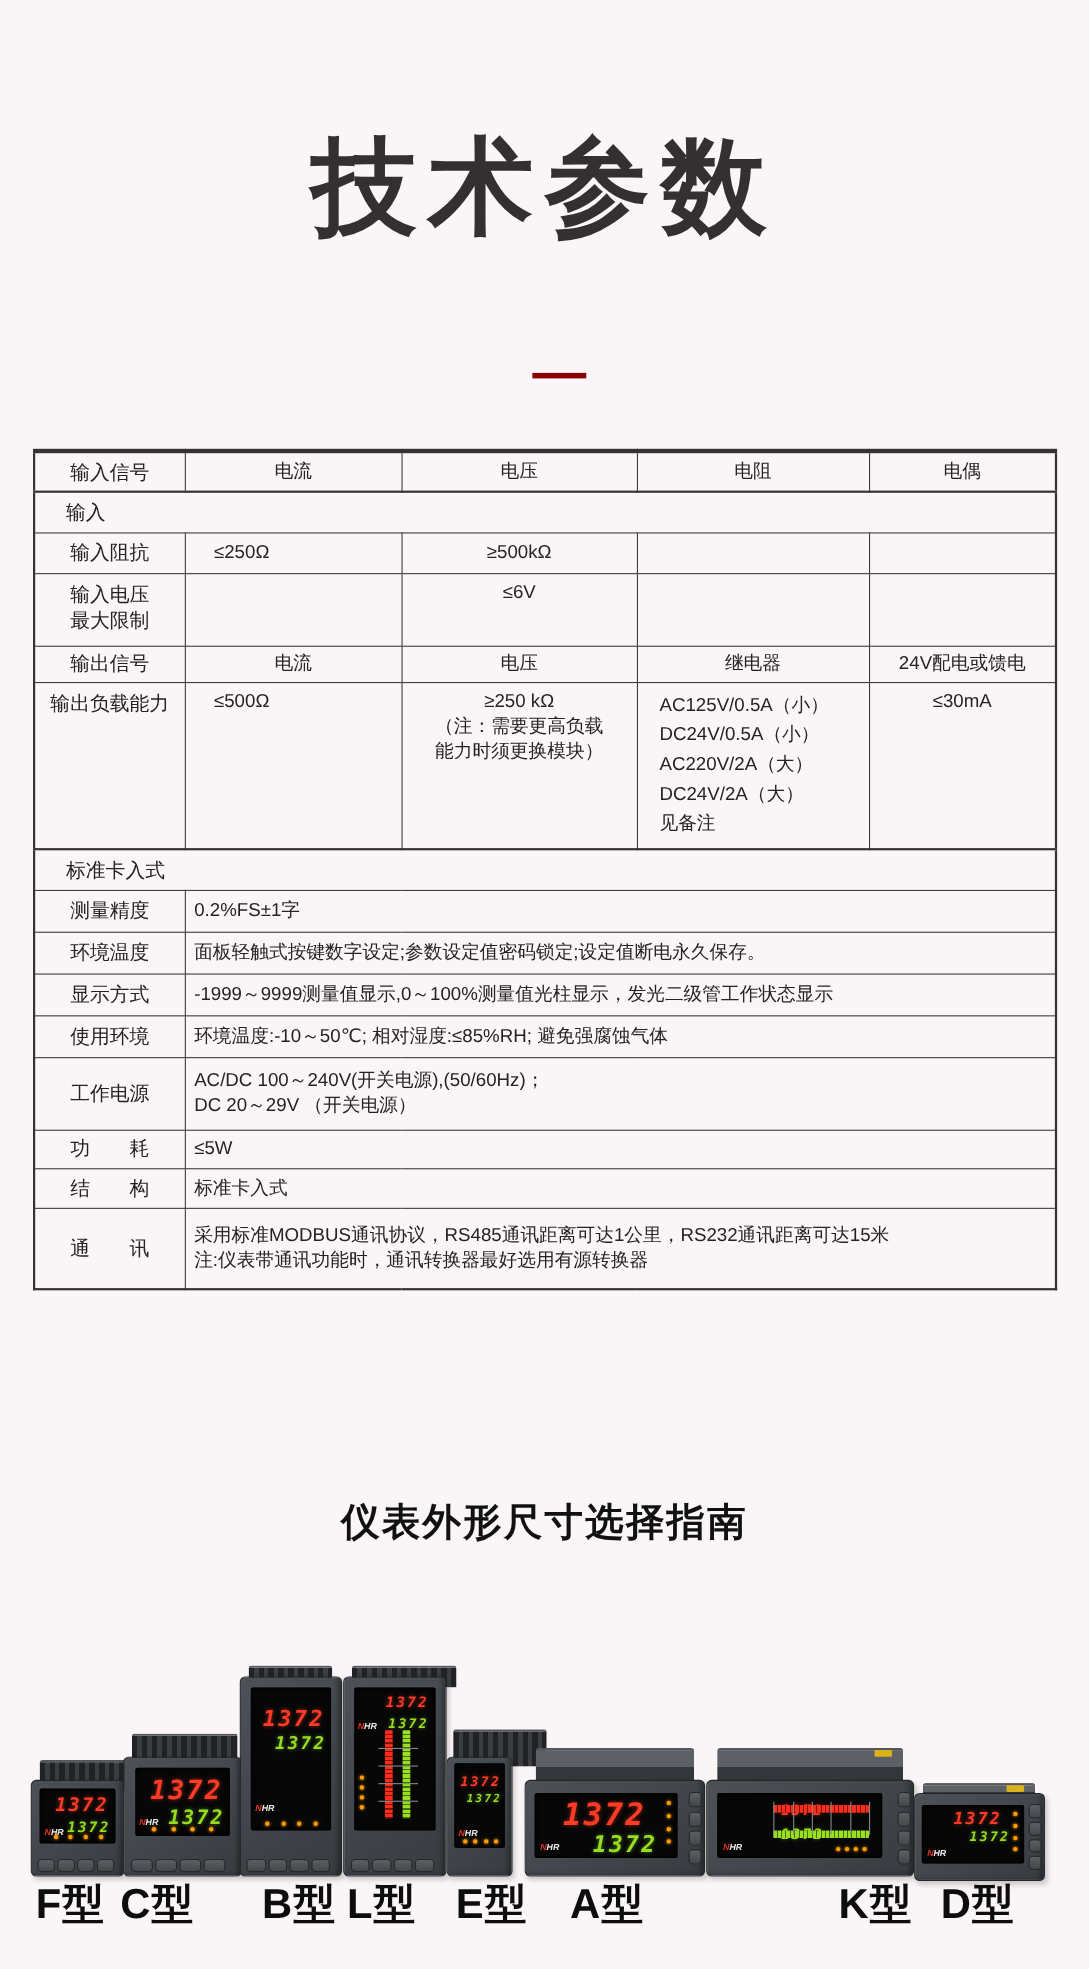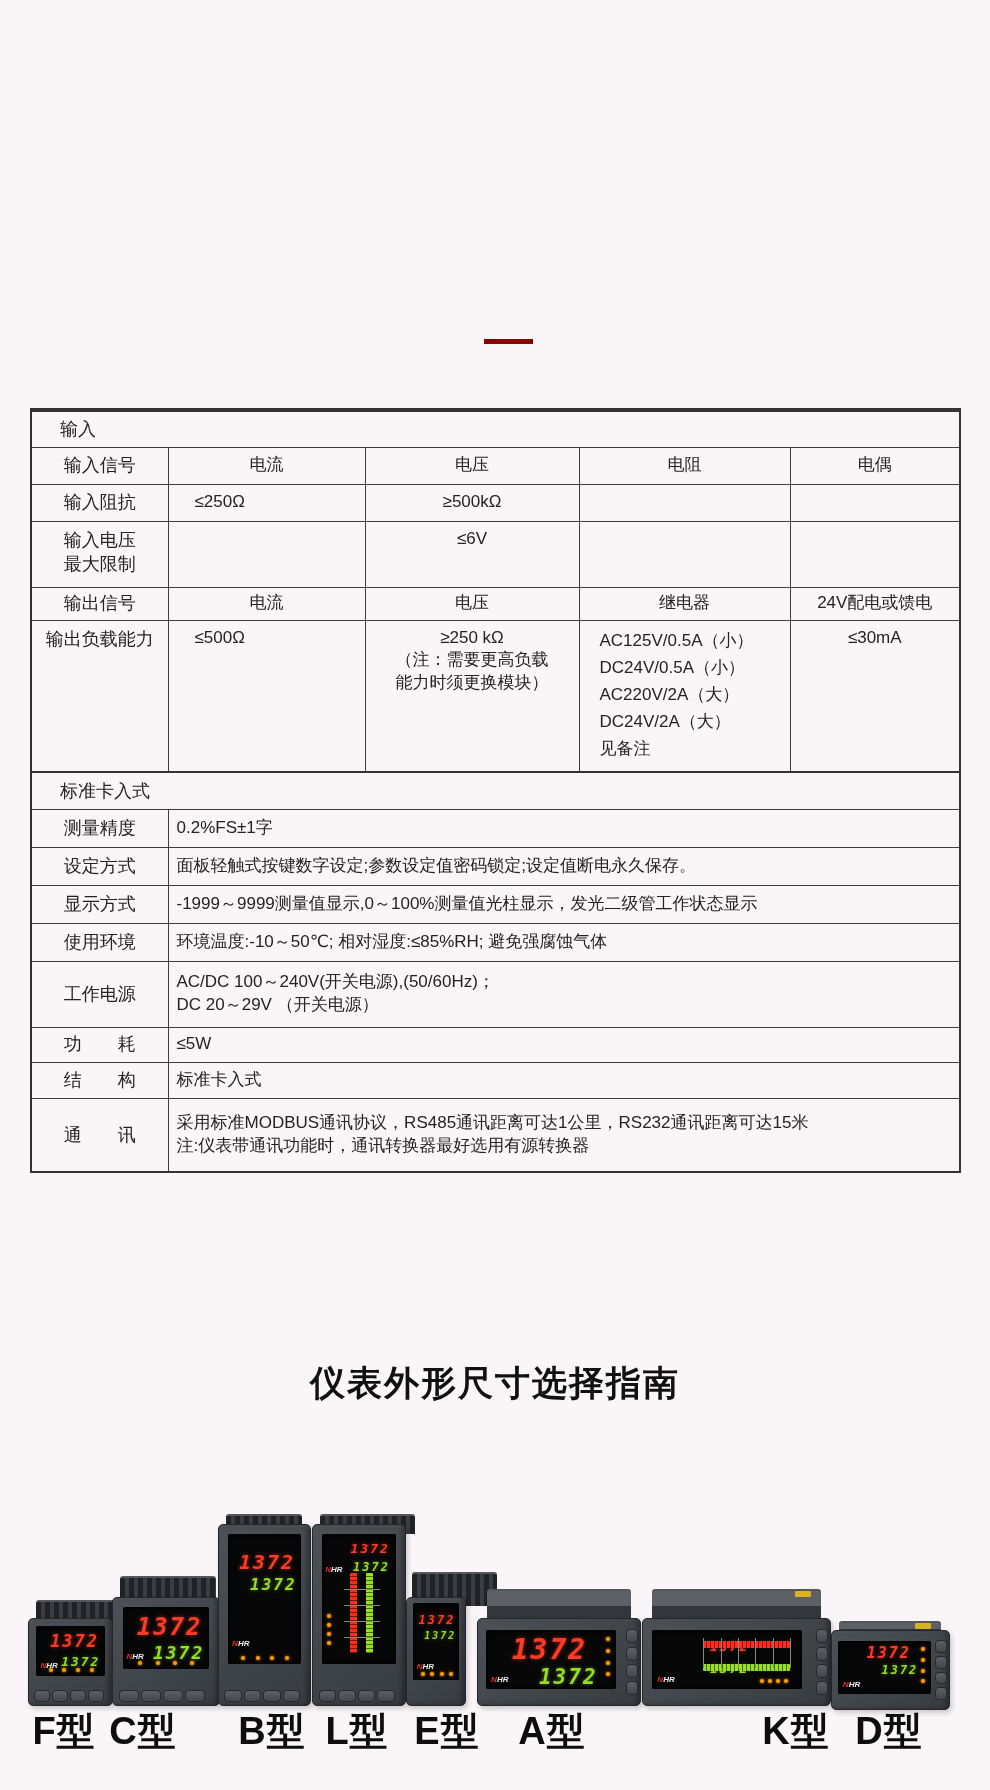--- a/index.html
+++ b/index.html
@@ -58,40 +58,41 @@
   .tick-h{position:absolute;height:1px;background:#84898e;}
   .tick-v{position:absolute;width:1px;background:#84898e;}
   .model-label{position:absolute;top:1706px;transform:translateX(-50%);
     font-size:38px;font-weight:900;color:#0d0d0d;letter-spacing:1px;}
 </style>
 </head>
 <body>
 
 <div id="page">
 
+  <div class="main-title">技术参数</div>
   <div class="title-dash"></div>
 
   <table class="spec-table">
     <colgroup>
       <col style="width:137px">
         <col style="width:197px">
         <col style="width:214px">
         <col style="width:211px">
         <col style="width:170px">
     </colgroup>
     <tbody>
         <tr style="height:37px">
-      <td class="sec" colspan="5">输入</td>
-    </tr>
-    <tr style="height:37px">
       <td class="lab">输入信号</td>
       <td class="c">电流</td>
       <td class="c">电压</td>
       <td class="c">电阻</td>
       <td class="c">电偶</td>
+    </tr>
+    <tr style="height:37px">
+      <td class="sec" colspan="5">输入</td>
     </tr>
     <tr style="height:37px">
       <td class="lab">输入阻抗</td>
       <td class="l">≤250Ω</td>
       <td class="c">≥500kΩ</td>
       <td></td>
       <td></td>
     </tr>
     <tr style="height:66px" class="vt">
       <td class="lab pre">输入电压
@@ -122,21 +123,21 @@
       <td class="c">≤30mA</td>
     </tr>
     <tr style="height:37px">
       <td class="sec" colspan="5">标准卡入式</td>
     </tr>
     <tr style="height:38px">
       <td class="lab">测量精度</td>
       <td class="gv" colspan="4">0.2%FS±1字</td>
     </tr>
     <tr style="height:38px">
-      <td class="lab">设定方式</td>
+      <td class="lab">环境温度</td>
       <td class="gv" colspan="4">面板轻触式按键数字设定;参数设定值密码锁定;设定值断电永久保存。</td>
     </tr>
     <tr style="height:38px">
       <td class="lab">显示方式</td>
       <td class="gv" colspan="4">-1999～9999测量值显示,0～100%测量值光柱显示，发光二级管工作状态显示</td>
     </tr>
     <tr style="height:38px">
       <td class="lab">使用环境</td>
       <td class="gv" colspan="4">环境温度:-10～50℃; 相对湿度:≤85%RH;  避免强腐蚀气体</td>
     </tr>
@@ -230,21 +231,21 @@
           <div class="led" style="left: 5px; top: 80.352px;"></div>
           <div class="led" style="left: 5px; top: 89.352px;"></div>
           <div class="led" style="left: 5px; top: 98.352px;"></div>
           <div class="led" style="left: 5px; top: 107.352px;"></div>
         </div>
         <div class="pbtn" style="left: 5.52px; top: 165px; width: 15.64px; height: 10px;"></div>
         <div class="pbtn" style="left: 25.16px; top: 165px; width: 15.64px; height: 10px;"></div>
         <div class="pbtn" style="left: 44.8px; top: 165px; width: 15.64px; height: 10px;"></div>
         <div class="pbtn" style="left: 64.44px; top: 165px; width: 15.64px; height: 10px;"></div>
       </div>
-      <div class="model-label" style="left: 357px;">L型</div>
+      <div class="model-label" style="left: 347px;">L型</div>
       <div class="inst-rear" style="left: 412px; top: 1572px; width: 85px; height: 32px;"></div>
       <div class="inst-front" style="left: 406px; top: 1597px; width: 58px; height: 107px;">
         <div class="inst-display" style="left: 5.8px; top: 5.35px; width: 46.4px; height: 77.04px;">
           <div class="seg red" style="font-size: 12px; right: 3.712px; top: 10.7856px;">1372</div>
           <div class="seg green" style="font-size: 10px; right: 2.784px; top: 27.7856px;">1372</div>
           <div class="nhr" style="left: 4px; bottom: 9.2448px;"><i>N</i>HR</div>
           <div class="led" style="left: 8.352px; top: 69.04px;"></div>
           <div class="led" style="left: 17.632px; top: 69.04px;"></div>
           <div class="led" style="left: 26.912px; top: 69.04px;"></div>
           <div class="led" style="left: 36.192px; top: 69.04px;"></div>

